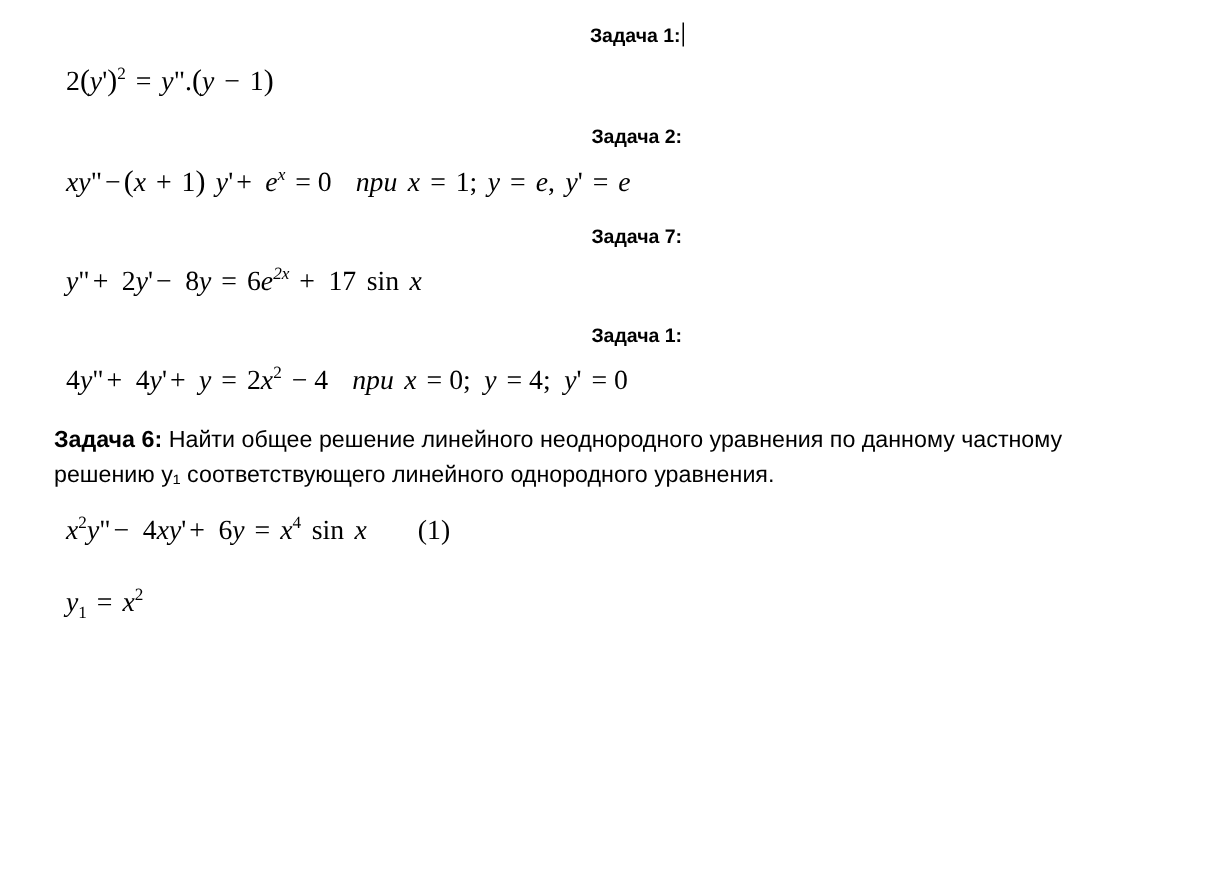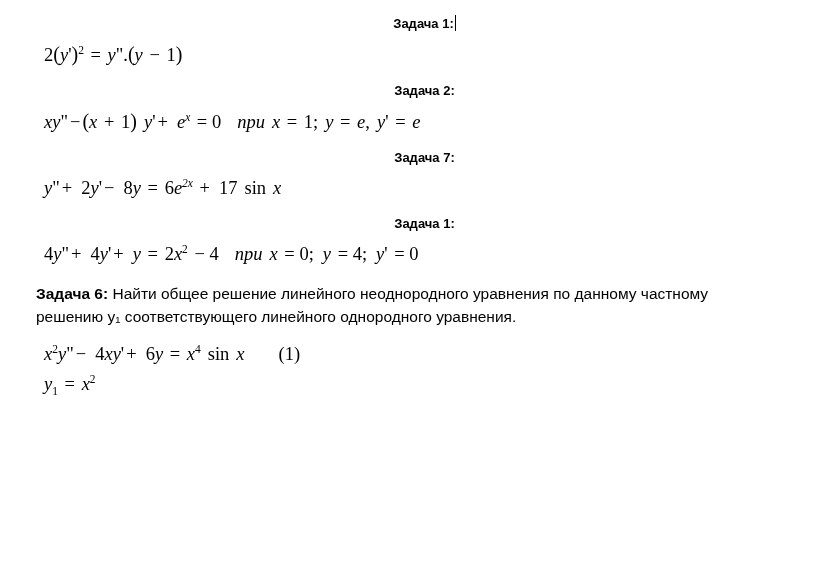--- a/index.html
+++ b/index.html
@@ -73,21 +73,21 @@
     line-height: 23px;
     max-width: 700px;
     margin-top: 16px;
   }
   .task5 .body { font-weight: normal; margin-top: 13px; }
   .eqnum {
     font-family: "Liberation Serif", serif;
     font-style: normal;
   }
   .f5a { margin-top: 14px; margin-bottom: 4px; }
-  .f5b { margin-top: 6px; }
+  .f5b { margin-top: 24px; }
 </style>
 </head>
 <body>
 
 <div class="page">
 
   <div class="block">
     <div class="task-head"><span>Задача 1</span><span>:</span><span class="caret"></span></div>
     <div class="formula">
       <span class="up">2</span><span class="paren-big">(</span><span class="it">y</span><span class="up">'</span><span class="paren-big">)</span><sup class="upr">2</sup><span class="op"> = </span><span class="it">y</span><span class="up">".</span><span class="paren-big">(</span><span class="it">y</span><span class="op"> − </span><span class="up">1</span><span class="paren-big">)</span>

